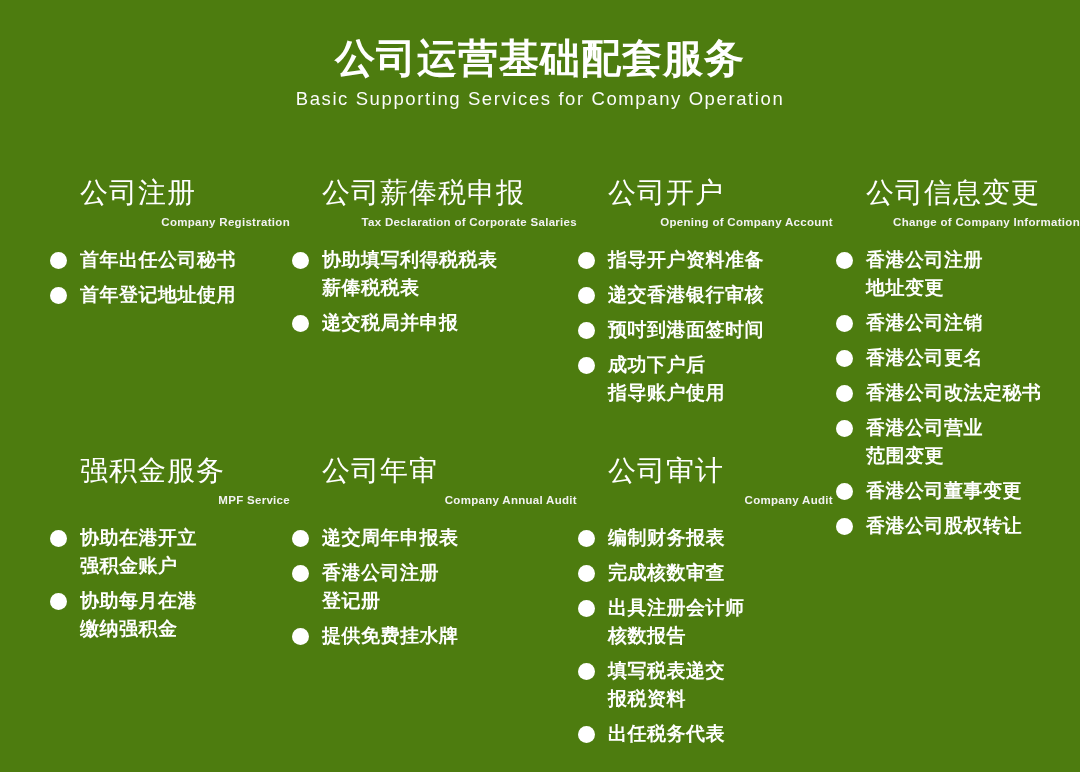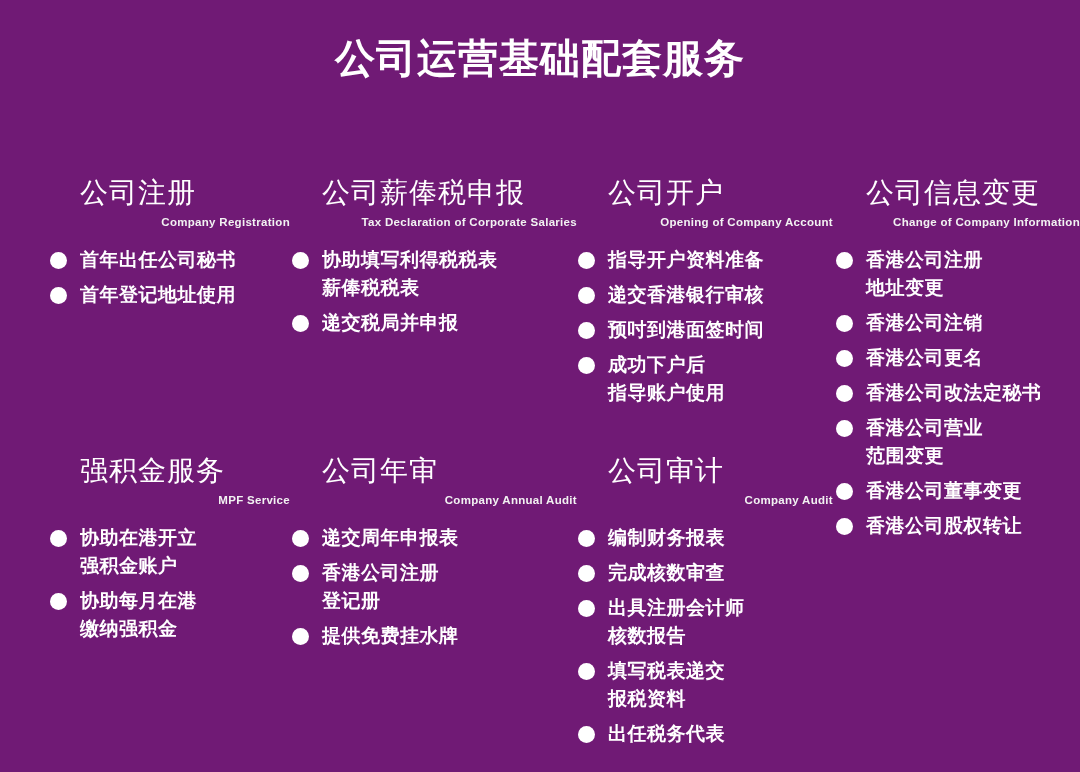--- a/index.html
+++ b/index.html
@@ -5,21 +5,21 @@
   html, body {
     margin: 0;
     padding: 0;
     background: #000000;
     font-family: "Liberation Sans", "DejaVu Sans", sans-serif;
   }
   .canvas {
     position: relative;
     width: 1080px;
     height: 772px;
-    background: #701a75;
+    background: #4d7c0f;
     color: #ffffff;
     overflow: hidden;
   }
   .header {
     position: absolute;
     top: 34px;
     left: 0;
     width: 100%;
     text-align: center;
   }
@@ -91,20 +91,21 @@
     white-space: pre-line;
   }
 </style>
 </head>
 <body>
 
 <div class="canvas">
 
   <div class="header">
     <h1 class="page-title">公司运营基础配套服务</h1>
+    <div class="page-subtitle">Basic Supporting Services for Company Operation</div>
   </div>
 
   <section class="section" style="left:50px; top:176px; width:240px;">
     <h2 class="sec-title">公司注册</h2>
     <div class="sec-sub">Company Registration</div>
     <ul class="items">
       <li class="item">
         <span class="dot"></span>
         <span class="item-text">首年出任公司秘书</span>
       </li>

